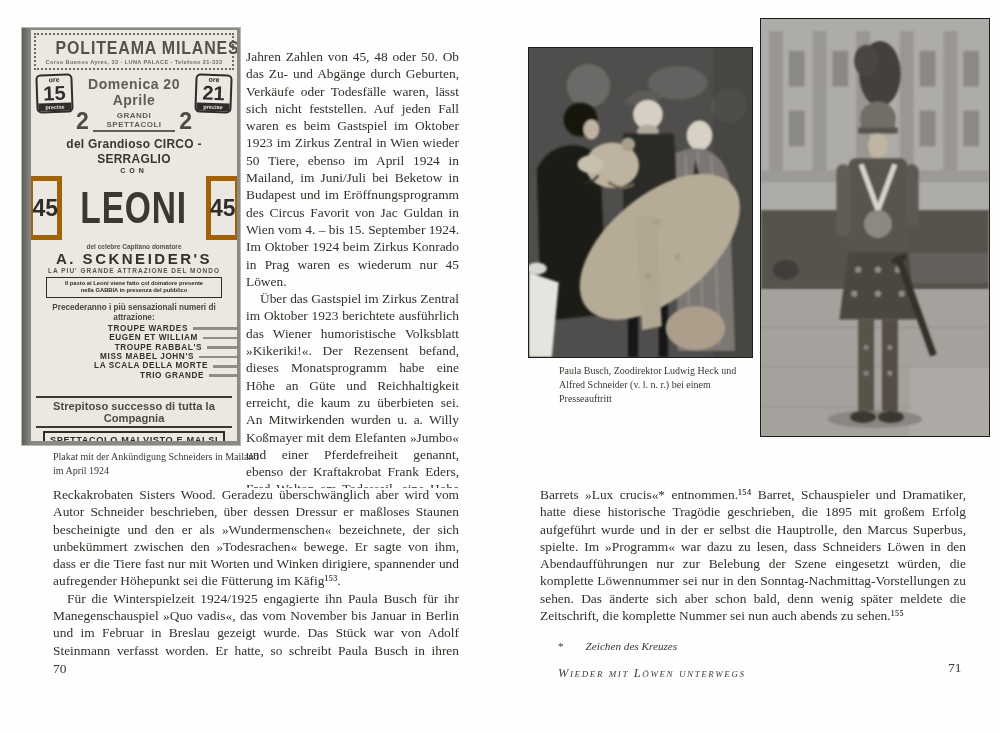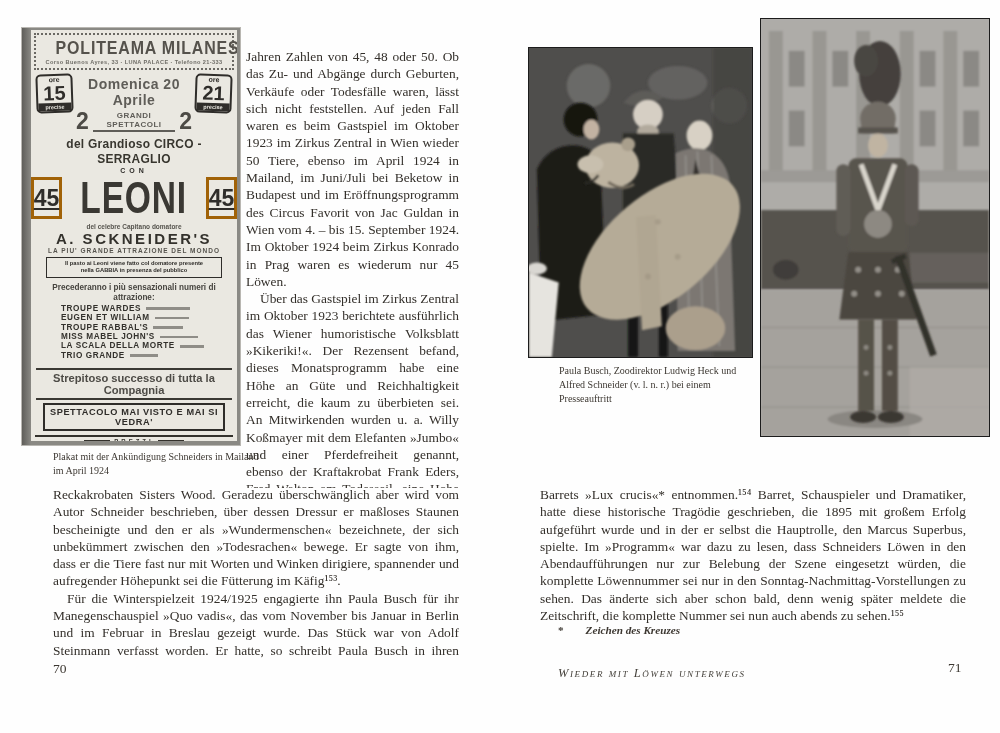--- a/index.html
+++ b/index.html
@@ -49,33 +49,33 @@
   .p-date { font-size:14px; font-weight:bold; color:#5f5d58; letter-spacing:.5px; margin-top:2px;}
   .p-2row { display:flex; justify-content:center; align-items:center; gap:4px; margin-top:2px; }
   .p-big2 { font-size:23px; font-weight:bold; color:#4d4b46; line-height:22px; }
   .p-spett { font-size:8px; font-weight:bold; color:#5f5d58; letter-spacing:.5px;
              border-bottom:2px solid #5f5d58; padding-bottom:1px; }
 
   .p-circo { margin-top:4px; font-size:13px; font-weight:bold; letter-spacing:.3px;
              transform:scaleX(.92); color:#38362f; }
   .p-con   { margin-top:1px; font-size:7px; font-weight:bold; letter-spacing:4px; }
   .p-leoni { display:flex; justify-content:center; align-items:center; gap:5px; margin-top:2px; }
-  .leonibox { width:34px; height:42px; border:3px solid #a16207; display:flex;
-              align-items:center; justify-content:center; font-size:23px; font-weight:bold;text-decoration:underline; }
+  .leonibox { width:34px; height:64px; border:5px solid #a16207; display:flex;
+              align-items:center; justify-content:center; font-size:23px; font-weight:bold; }
   .p-leoniword { font-size:42px; font-weight:bold; letter-spacing:1px; line-height:44px;
                  transform:scale(.8,1.05); color:#3a3833; }
   .p-capitano { margin-top:3px; font-size:6.5px; font-weight:bold; color:#56544e; }
   .p-name { font-size:15px; font-weight:bold; letter-spacing:2.5px; color:#33312c; }
   .p-attr { font-size:6.5px; font-weight:bold; letter-spacing:1px; color:#56544e; }
 
   .p-notice { margin:3px 15px 0; border:1.5px solid #2f2d2a; padding:2px 2px;
               font-size:5.8px; font-weight:bold; line-height:7.4px; }
   .p-preced { margin-top:4px; font-size:8.6px; font-weight:bold; color:#46443f;
               transform:scaleX(.95); }
-  .p-acts { margin:2px 0 8px 30px; text-align:left; list-style:none; }
+  .p-acts { margin:2px 0 16px 30px; text-align:right; list-style:none; }
   .p-acts li { font-size:8.2px; font-weight:bold; letter-spacing:.6px; line-height:9.4px;
                color:#33312c; white-space:nowrap; }
   .descbar { display:inline-block; height:2.5px; background:#8f8d87; margin-left:5px;
              vertical-align:middle; }
 
   .p-successo { margin:3px 2px 0; border-top:2.5px solid #3a3833; border-bottom:2.5px solid #3a3833;
                 padding:2px 0; font-size:11.5px; font-weight:bold; color:#4d4b46;
                 transform:scaleX(.97); }
   .p-maivisto { margin:3px 12px 0; border:2px solid #2f2d2a; padding:2px 0;
                 font-size:9.2px; font-weight:bold; letter-spacing:.6px; }
@@ -93,21 +93,21 @@
   #photo2 { left:760px; top:18px;  width:230px; height:419px; }
   .photo svg { display:block; width:100%; height:100%; }
 
   
   #col-text   { position:absolute; left:246px; top:48px;  width:213px; height:440px; overflow:hidden; }
   #wide-text  { position:absolute; left:53px;  top:486px; width:406px; height:177px; overflow:hidden; }
   #right-text { position:absolute; left:540px; top:486px; width:426px; height:140px; overflow:hidden; }
   #poster-caption { position:absolute; left:53px;  top:450px; width:206px; }
   #photo1-caption { position:absolute; left:559px; top:364px; width:204px; }
   #photo2-caption { position:absolute; left:757px; top:443px; width:240px; }
-  #fn-right  { left:558px; top:624px;font-weight:bold; }
+  #fn-right  { left:558px; top:640px; }
   #pn-left   { left:53px;  top:661px;font-family:Liberation Serif, serif; }
   #pn-right  { left:948px; top:660px; }
   #rf-right  { left:558px; top:666px; }
 </style>
 </head>
 <body>
 
 <div id="spread">
 
   <div id="poster-photo">

